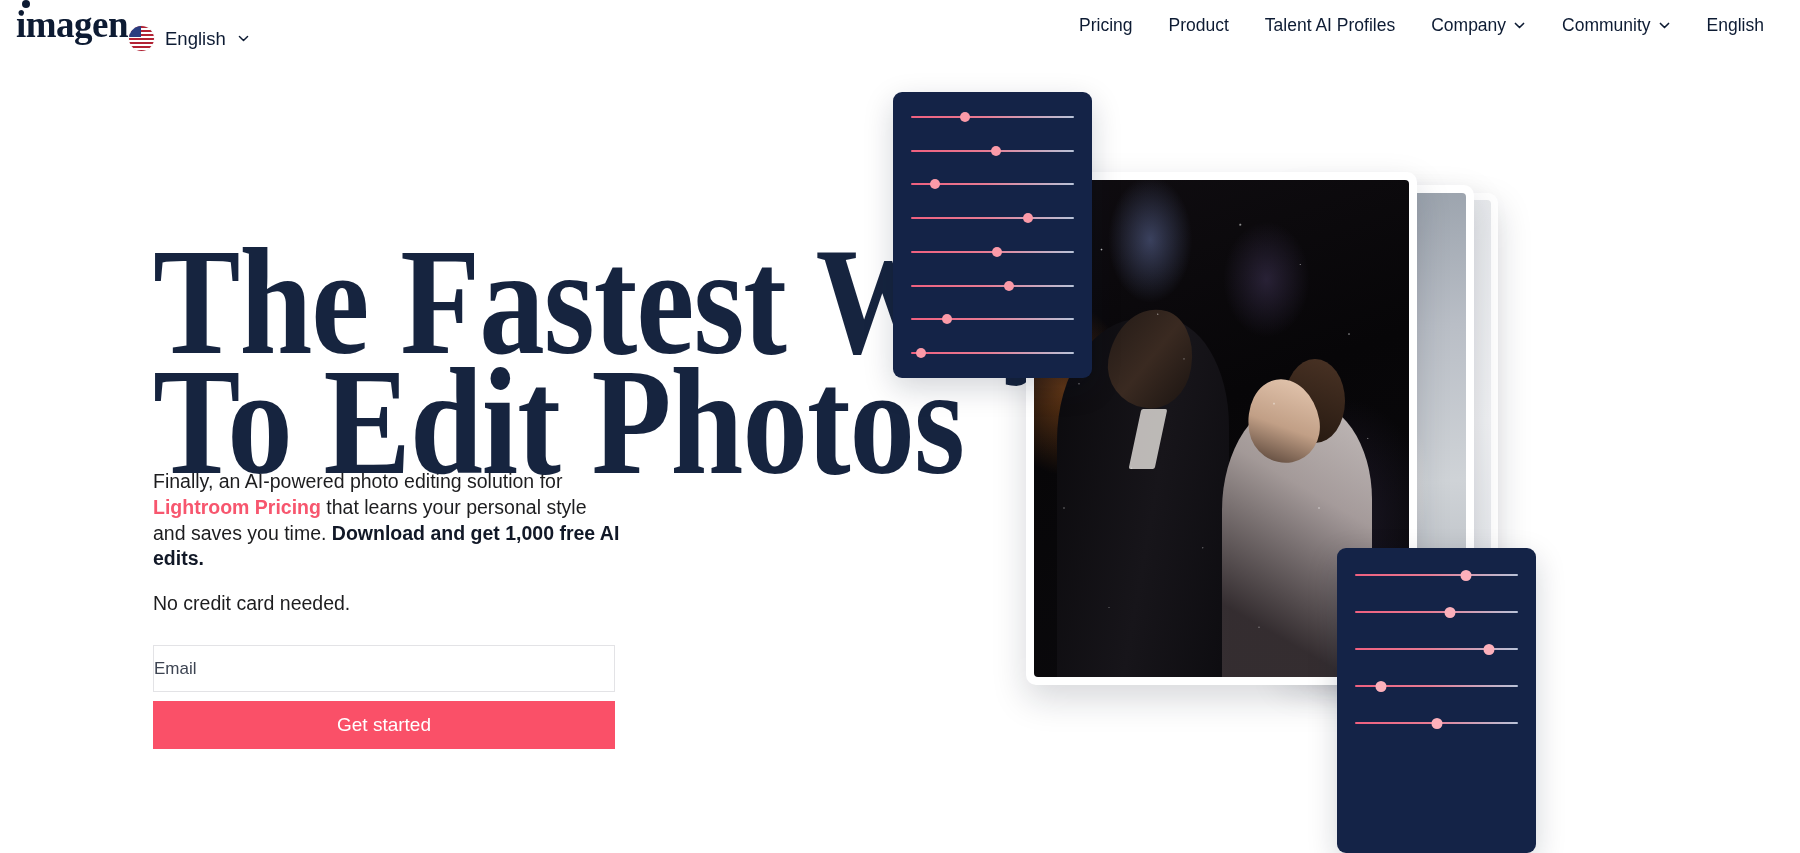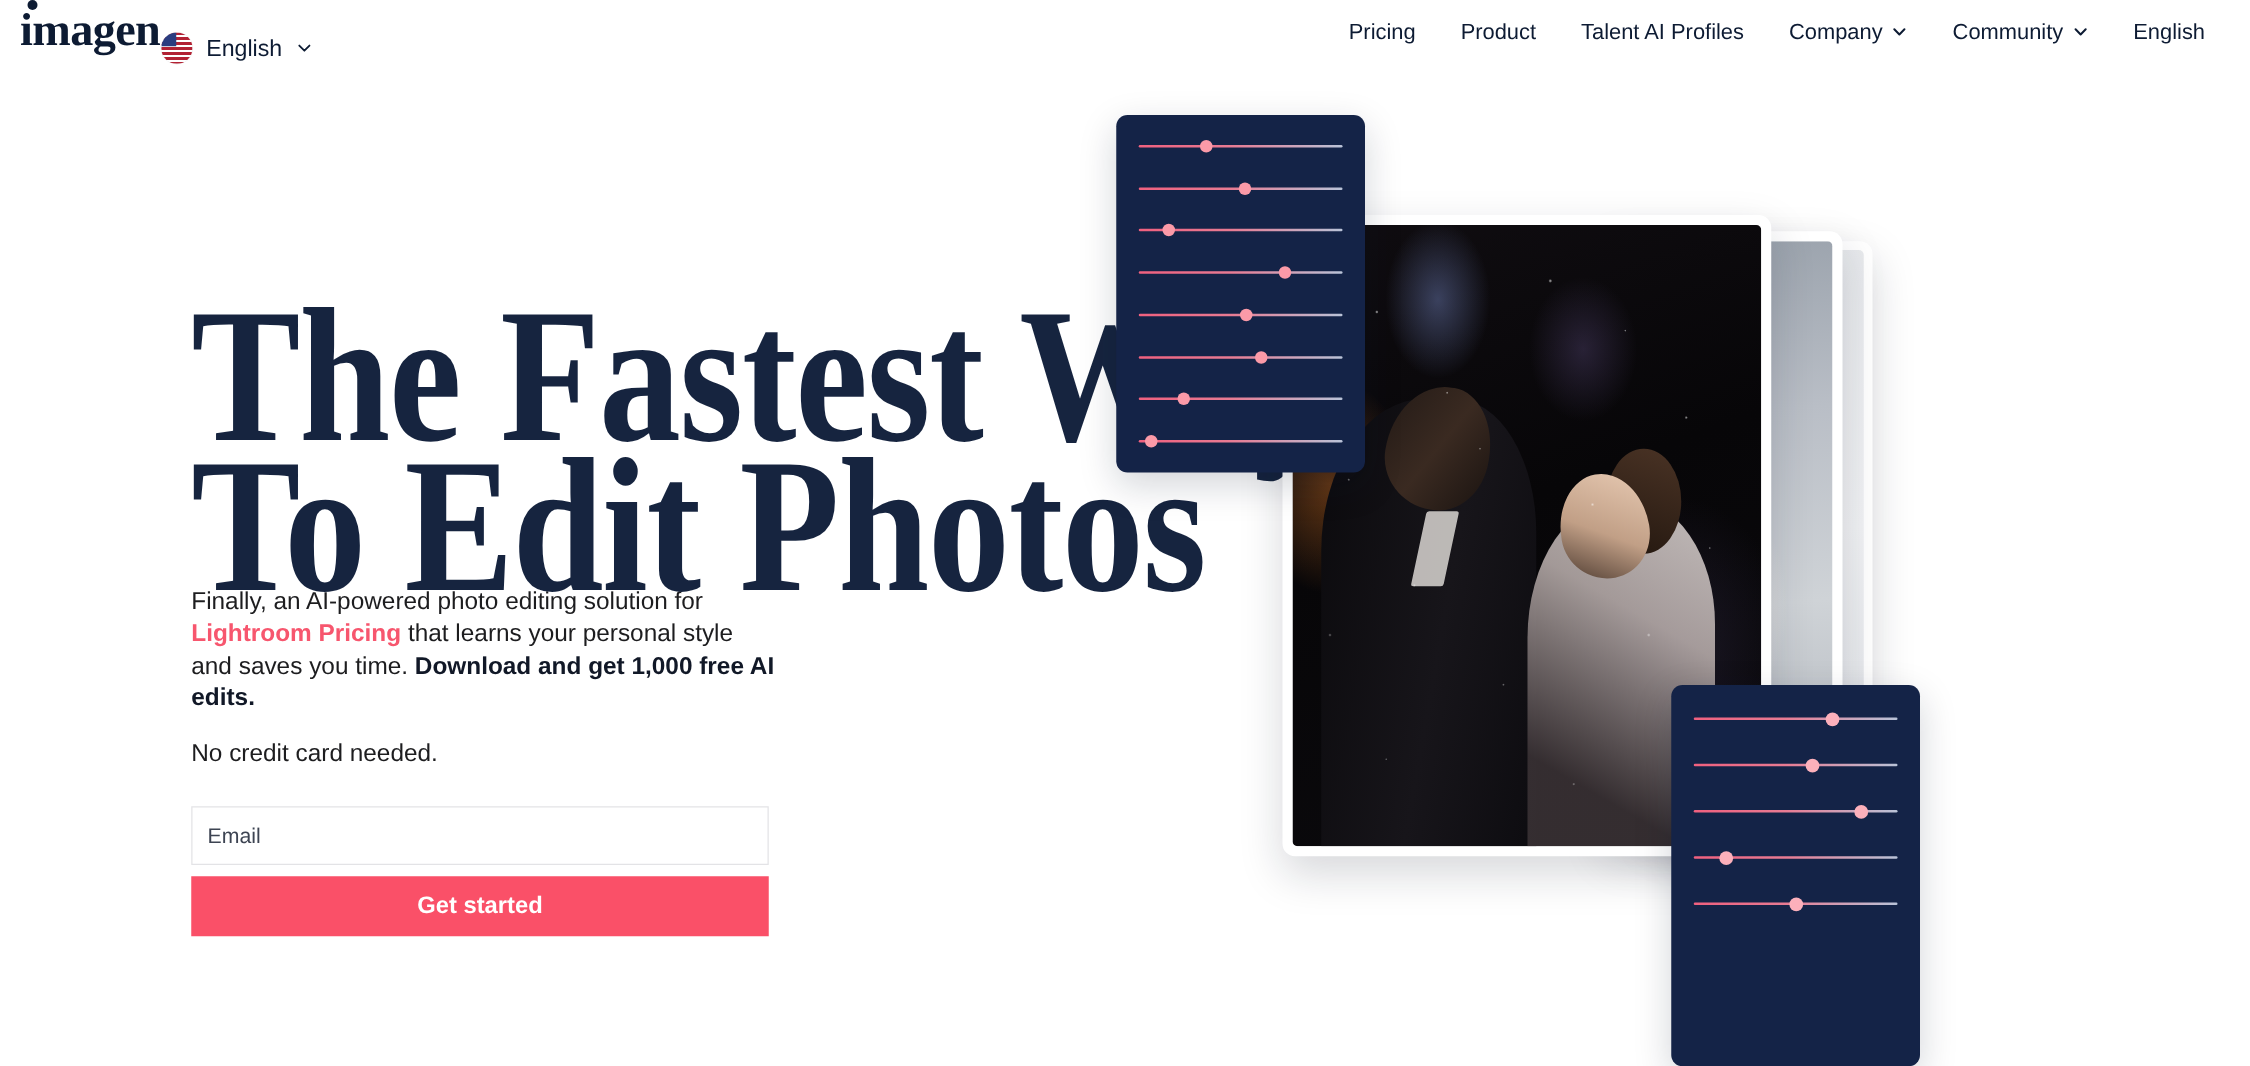--- a/index.html
+++ b/index.html
@@ -118,34 +118,34 @@
   .form {
     margin-top: 30px;
     width: 462px;
   }
   .email-field {
     width: 462px; height: 47px;
     border: 1px solid #e3e3e6;
     background: #fff;
     font-size: 17px;
     color: #4c1d95;
-    padding: 0 12px;
+    padding: 0 0;
     font-family: "Liberation Sans", sans-serif;
     outline: none;
     display: block;
   }
   .email-field::placeholder { color: #3d4452; opacity: 1; }
   .get-started {
     margin-top: 9px;
     width: 462px; height: 48px;
     background: #fa5068;
     border: none;
     color: #ffffff;
     font-size: 19px;
-    font-weight: 700;
+    font-weight: 400;
     font-family: "Liberation Sans", sans-serif;
     cursor: pointer;
     display: flex; align-items: center; justify-content: center;
   }
 
   
   .visual { position: absolute; left: 860px; top: 0; width: 940px; height: 853px; }
 
   .panel {
     position: absolute;

